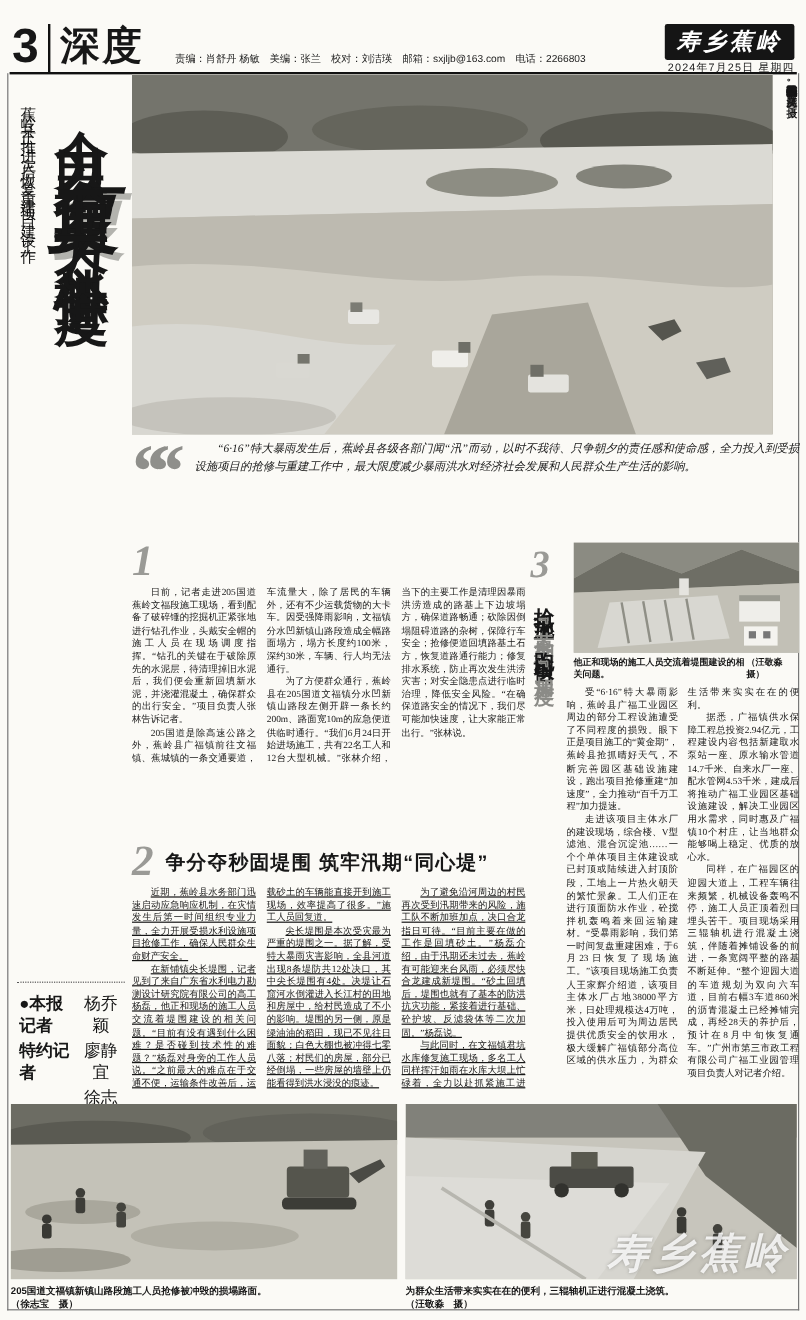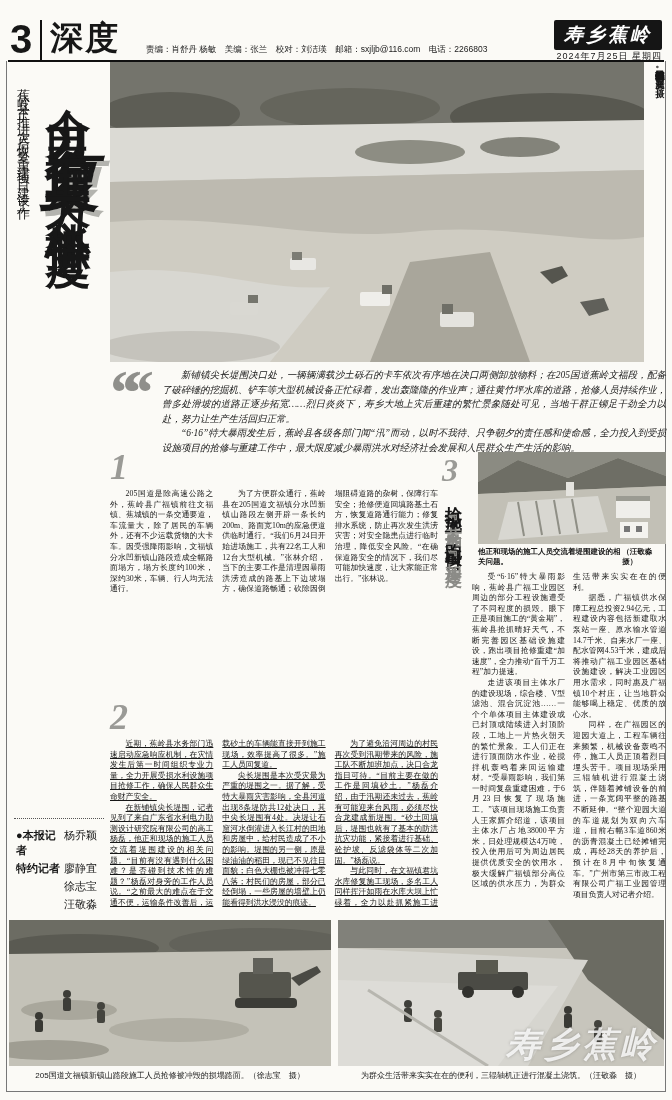--- a/index.html
+++ b/index.html
@@ -17,24 +17,24 @@
   .dateline { position:absolute; right:2px; top:30px; font-size:9px; font-family:"Liberation Sans",sans-serif; letter-spacing:1px; }
   .hdr-rule { position:absolute; left:8px; top:60px; width:656px; height:2px; background:#111; }
   .page-frame { position:absolute; left:6px; top:61px; width:660px; height:1031px; border:1px solid #777; border-top:none; pointer-events:none; }
 
   
   .vert { writing-mode:vertical-rl; text-orientation:upright; }
   .kicker { position:absolute; left:14px; top:78px; height:420px; font-size:13px; letter-spacing:7px; font-family:"Liberation Sans",sans-serif; color:#111; }
   .headline { position:absolute; left:36px; top:72px; height:800px; font-family:"Liberation Sans",sans-serif; font-weight:900; font-size:45px; letter-spacing:7px; line-height:1.0; }
   .hl-fu { display:inline-block; font-family:"Liberation Serif",serif; font-weight:700; font-style:italic; font-size:64px; margin:6px 0 10px 0; text-shadow:5px 5px 0 #b3b3ae; }
   .hl-gap { display:inline-block; height:26px; }
-  .reporters { position:absolute; left:14px; top:818px; width:90px; border-top:1px dotted #555; border-bottom:1px dotted #555; padding:9px 0 9px 2px; font-size:11px; font-family:"Liberation Sans",sans-serif; }
+  .reporters { position:absolute; left:14px; top:818px; width:90px; border-top:1px dotted #555; border-bottom:1px dotted #555; padding:9px 0 9px 2px; font-size:14px; font-family:"Liberation Sans",sans-serif; }
   .rep-row { display:flex; margin-bottom:3px; }
   .rep-label { width:48px; font-weight:700; }
-  .rep-name { flex:1; }
+  .rep-name { flex:1;text-align:center; }
 
   
   .photo { background:#c9c7bf; overflow:hidden; position:relative; }
   .photo svg { display:block; width:100%; height:100%; }
   .main-photo { position:absolute; left:110px; top:62px; width:534px; height:300px; }
   .main-caption { position:absolute; left:648px; top:64px; width:16px; height:298px; font-size:9px; font-weight:700; line-height:1.1; font-family:"Liberation Sans",sans-serif; }
 
   
   .intro { position:absolute; left:110px; top:368px; width:556px; height:80px; display:flex; }
   .quote-glyph { width:52px; font-family:"Liberation Serif",serif; font-size:64px; line-height:50px; color:#8f8f8b; letter-spacing:-20px; font-weight:700; flex:none; }
@@ -58,37 +58,37 @@
   .s3-vtitle { writing-mode:vertical-rl; text-orientation:upright; font-family:"Liberation Sans",sans-serif; font-weight:900; font-size:17px; letter-spacing:4px; height:410px; margin-top:4px; }
   .s3-vtitle .q { color:#8b8b87; }
   .s3-content { position:absolute; left:30px; top:0; width:194px; }
   .s3-photo { width:188px; height:92px; margin-left:6px; }
   .s3-caption { display:flex; justify-content:space-between; font-size:7.5px; font-weight:700; font-family:"Liberation Sans",sans-serif; margin:3px 0 5px 6px; width:188px; }
   .s3-body { height:332px; column-count:2; column-gap:8px; }
 
   
   .bphoto-l { position:absolute; left:9px; top:920px; width:322px; height:146px; }
   .bphoto-r { position:absolute; left:338px; top:920px; width:326px; height:146px; }
-  .bcap { position:absolute; display:flex; justify-content:center; font-size:8px; font-weight:400; font-family:"Liberation Sans",sans-serif; }
+  .bcap { position:absolute; display:flex; justify-content:center; font-size:8px; font-weight:700; font-family:"Liberation Sans",sans-serif;flex-direction:column; }
   .bcap-l { left:9px; top:1070px; width:322px; }
   .bcap-r { left:338px; top:1070px; width:326px; }
   .watermark { position:absolute; right:14px; top:1022px; font-family:"Liberation Serif",serif; font-style:italic; font-weight:700; font-size:34px; letter-spacing:4px; color:rgba(255,255,255,0.82); text-shadow:0 0 3px rgba(60,60,60,0.35); pointer-events:none; }
 </style>
 </head>
 <body>
 
 <div id="page">
 
   <div class="hdr">
     <div class="hdr-left">
       <div class="pageno">3</div>
       <div class="hdr-divider"></div>
       <div class="secname">深度</div>
     </div>
-    <div class="staff">责编：肖舒丹 杨敏　美编：张兰　校对：刘洁瑛　邮箱：sxjljb@116.com　电话：2266803</div>
+    <div class="staff">责编：肖舒丹 杨敏　美编：张兰　校对：刘洁瑛　邮箱：sxjljb@163.com　电话：2266803</div>
     <div class="mast-box">寿乡蕉岭</div>
     <div class="dateline">2024年7月25日 星期四</div>
   </div>
   <div class="hdr-rule"></div>
   <div class="page-frame"></div>
 
   <div class="kicker vert">蕉岭县正推进灾后恢复重建项目建设工作</div>
   <div class="headline vert">
     <span>全力以</span><span class="hl-fu">复</span><span>抢工期</span><span class="hl-gap"></span><span>万众一心抓进度</span>
   </div>
@@ -136,39 +136,40 @@
       <path d="M430,210 l22,-6 l6,10 l-16,8 z" fill="#55554e"></path>
       <path d="M470,240 l24,-4 l5,12 l-20,6 z" fill="#60605a"></path>
       <ellipse cx="80" cy="285" rx="90" ry="16" fill="#c5c3bc"></ellipse>
     </svg>
   </div>
   <div class="main-caption vert">蕉岭县新铺镇尖长堤围决口处抢修现场。（吴腾江　摄）</div>
 
   <div class="intro">
     <div class="quote-glyph">““</div>
     <div class="intro-text">
-      <p>新铺镇尖长堤围决口处，一辆辆满载沙土砾石的卡车依次有序地在决口两侧卸放物料；在205国道蕉岭文福段，配备了破碎锤的挖掘机、铲车等大型机械设备正忙碌着，发出轰隆隆的作业声；通往黄竹坪水库的道路，抢修人员持续作业，曾多处滑坡的道路正逐步拓宽……烈日炎炎下，寿乡大地上灾后重建的繁忙景象随处可见，当地干群正铆足干劲全力以赴，努力让生产生活回归正常。</p>
       <p>“6·16”特大暴雨发生后，蕉岭县各级各部门闻“汛”而动，以时不我待、只争朝夕的责任感和使命感，全力投入到受损设施项目的抢修与重建工作中，最大限度减少暴雨洪水对经济社会发展和人民群众生产生活的影响。</p>
     </div>
   </div>
 
   <div id="section1">
     <div class="sec-head">
       <span class="sec-num">1</span>
     </div>
     <div class="sec-body">
+      <p>日前，记者走进205国道蕉岭文福段施工现场，看到配备了破碎锤的挖掘机正紧张地进行钻孔作业，头戴安全帽的施工人员在现场调度指挥。“钻孔的关键在于破除原先的水泥层，待清理掉旧水泥后，我们便会重新回填新水泥，并浇灌混凝土，确保群众的出行安全。”项目负责人张林告诉记者。</p>
       <p>205国道是除高速公路之外，蕉岭县广福镇前往文福镇、蕉城镇的一条交通要道，车流量大，除了居民的车辆外，还有不少运载货物的大卡车。因受强降雨影响，文福镇分水凹新镇山路段造成全幅路面塌方，塌方长度约100米，深约30米，车辆、行人均无法通行。</p>
       <p>为了方便群众通行，蕉岭县在205国道文福镇分水凹新镇山路段左侧开辟一条长约200m、路面宽10m的应急便道供临时通行。“我们6月24日开始进场施工，共有22名工人和12台大型机械。”张林介绍，当下的主要工作是清理因暴雨洪涝造成的路基上下边坡塌方，确保道路畅通；砍除因倒塌阻碍道路的杂树，保障行车安全；抢修便道回填路基土石方，恢复道路通行能力；修复排水系统，防止再次发生洪涝灾害；对安全隐患点进行临时治理，降低安全风险。“在确保道路安全的情况下，我们尽可能加快速度，让大家能正常出行。”张林说。</p>
 
     </div>
   </div>
 
   <div id="section2">
     <div class="sec-head">
       <span class="sec-num">2</span>
+      <span class="sec-title">争分夺秒固堤围  筑牢汛期“同心堤”</span>
     </div>
     <div class="sec-body">
       <p>近期，蕉岭县水务部门迅速启动应急响应机制，在灾情发生后第一时间组织专业力量，全力开展受损水利设施项目抢修工作，确保人民群众生命财产安全。</p>
       <p>在新铺镇尖长堤围，记者见到了来自广东省水利电力勘测设计研究院有限公司的高工杨磊，他正和现场的施工人员交流着堤围建设的相关问题。“目前有没有遇到什么困难？是否碰到技术性的难题？”杨磊对身旁的工作人员说。“之前最大的难点在于交通不便，运输条件改善后，运载砂土的车辆能直接开到施工现场，效率提高了很多。”施工人员回复道。</p>
       <p>尖长堤围是本次受灾最为严重的堤围之一。据了解，受特大暴雨灾害影响，全县河道出现8条堤防共12处决口，其中尖长堤围有4处。决堤让石窟河水倒灌进入长江村的田地和房屋中，给村民造成了不小的影响。堤围的另一侧，原是绿油油的稻田，现已不见往日面貌；白色大棚也被冲得七零八落；村民们的房屋，部分已经倒塌，一些房屋的墙壁上仍能看得到洪水浸没的痕迹。</p>
       <p>为了避免沿河周边的村民再次受到汛期带来的风险，施工队不断加班加点，决口合龙指日可待。“目前主要在做的工作是回填砂土。”杨磊介绍，由于汛期还未过去，蕉岭有可能迎来台风雨，必须尽快合龙建成新堤围。“砂土回填后，堤围也就有了基本的防洪抗灾功能，紧接着进行基础、砼护坡、反滤袋体等二次加固。”杨磊说。</p>
       <p>与此同时，在文福镇君坑水库修复施工现场，多名工人同样挥汗如雨在水库大坝上忙碌着，全力以赴抓紧施工进度。“我们采取虹吸的方式，将水库的水抽出，放空库容对整个工程进行修复。”该项目负责人林增告诉记者，“我们6月19日便抵达君坑水库，开始修复工作，截至目前，整个水库的修复工程已完成90%左右，不日便能完工。”林增告诉记者，他们正在进行君坑水库的溢洪道加固修复工作。</p>
 
     </div>
   </div>

